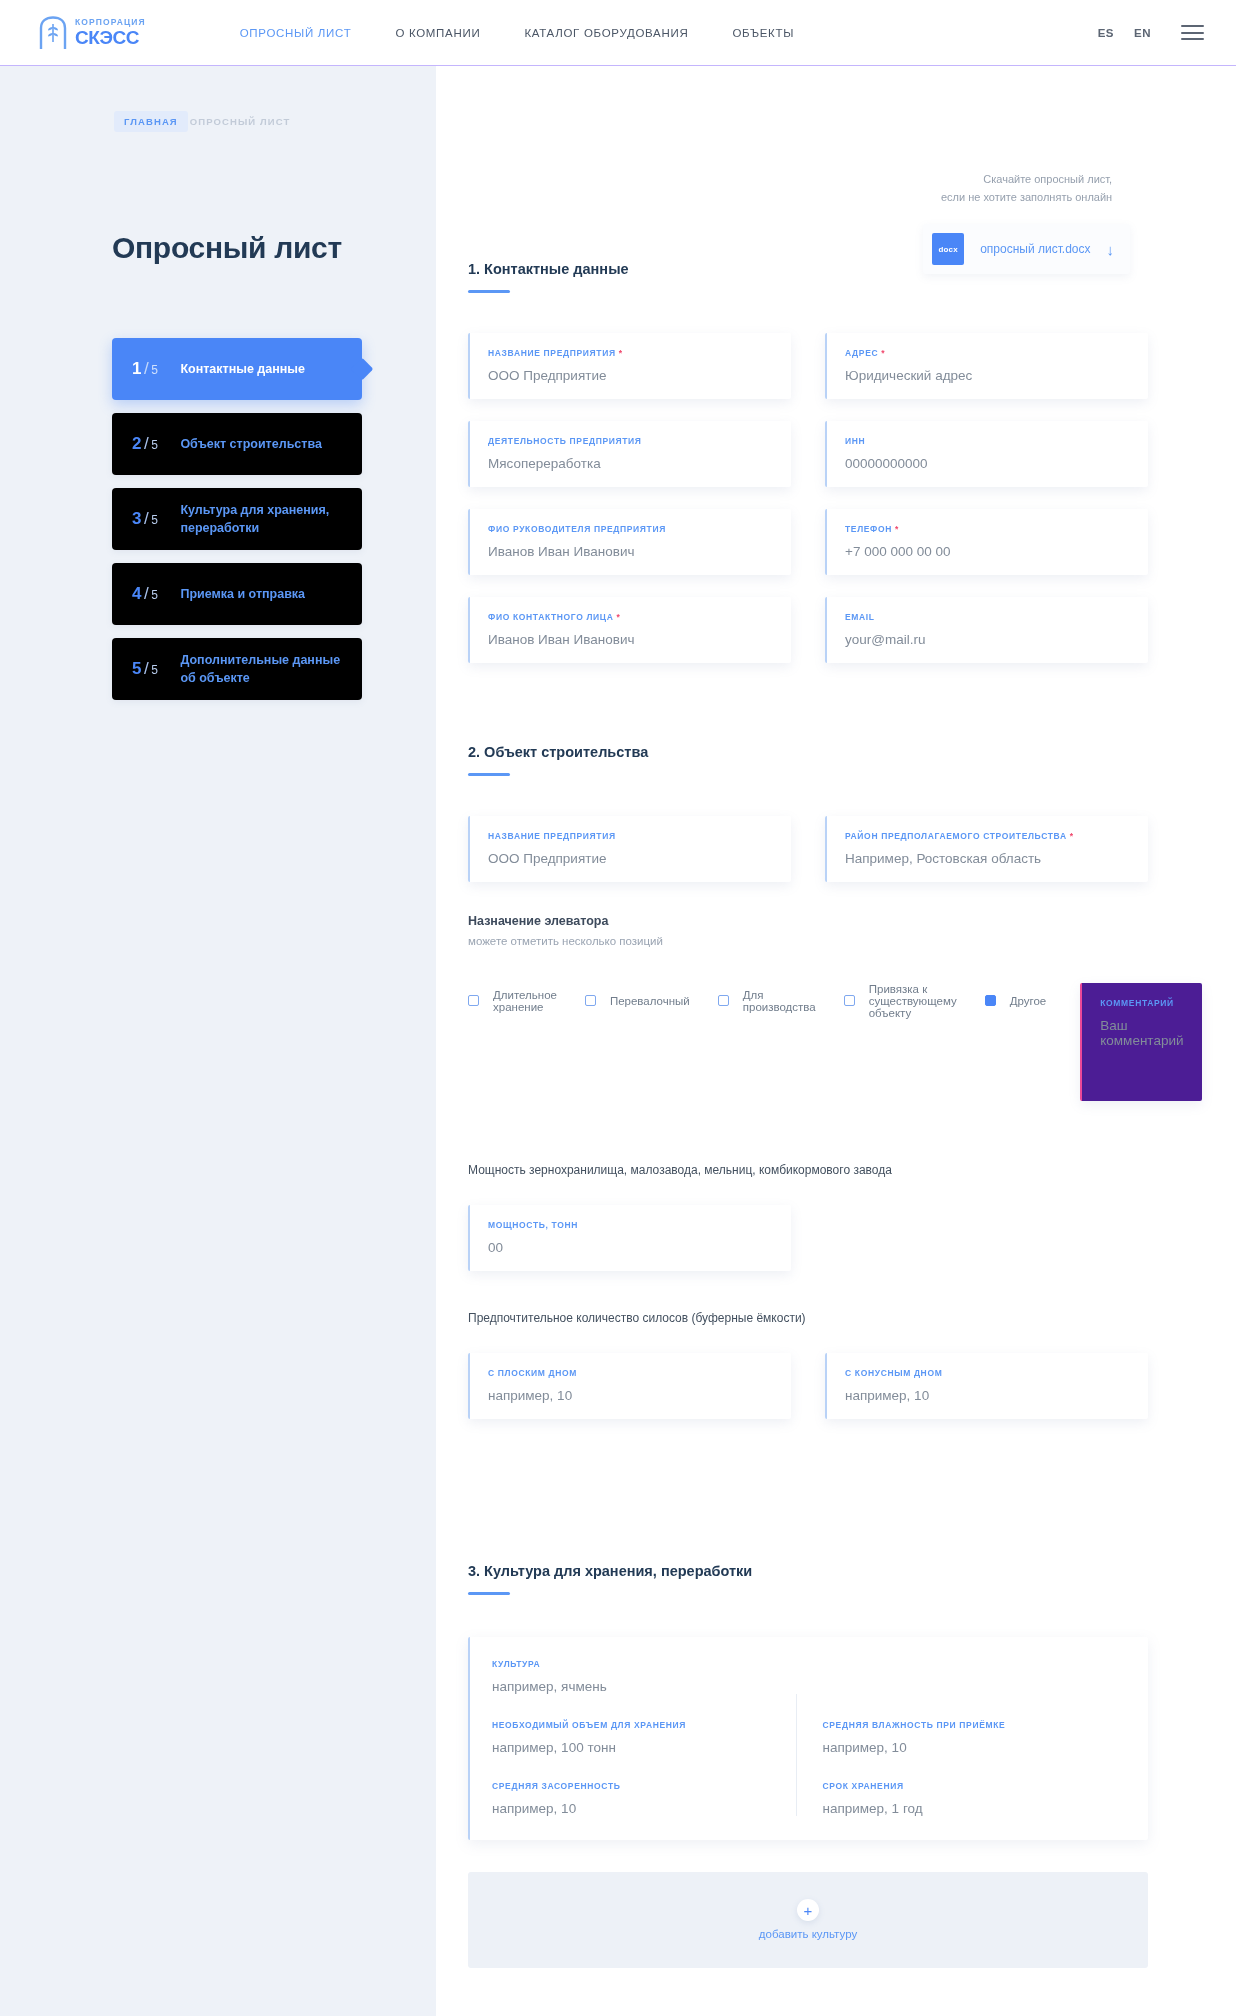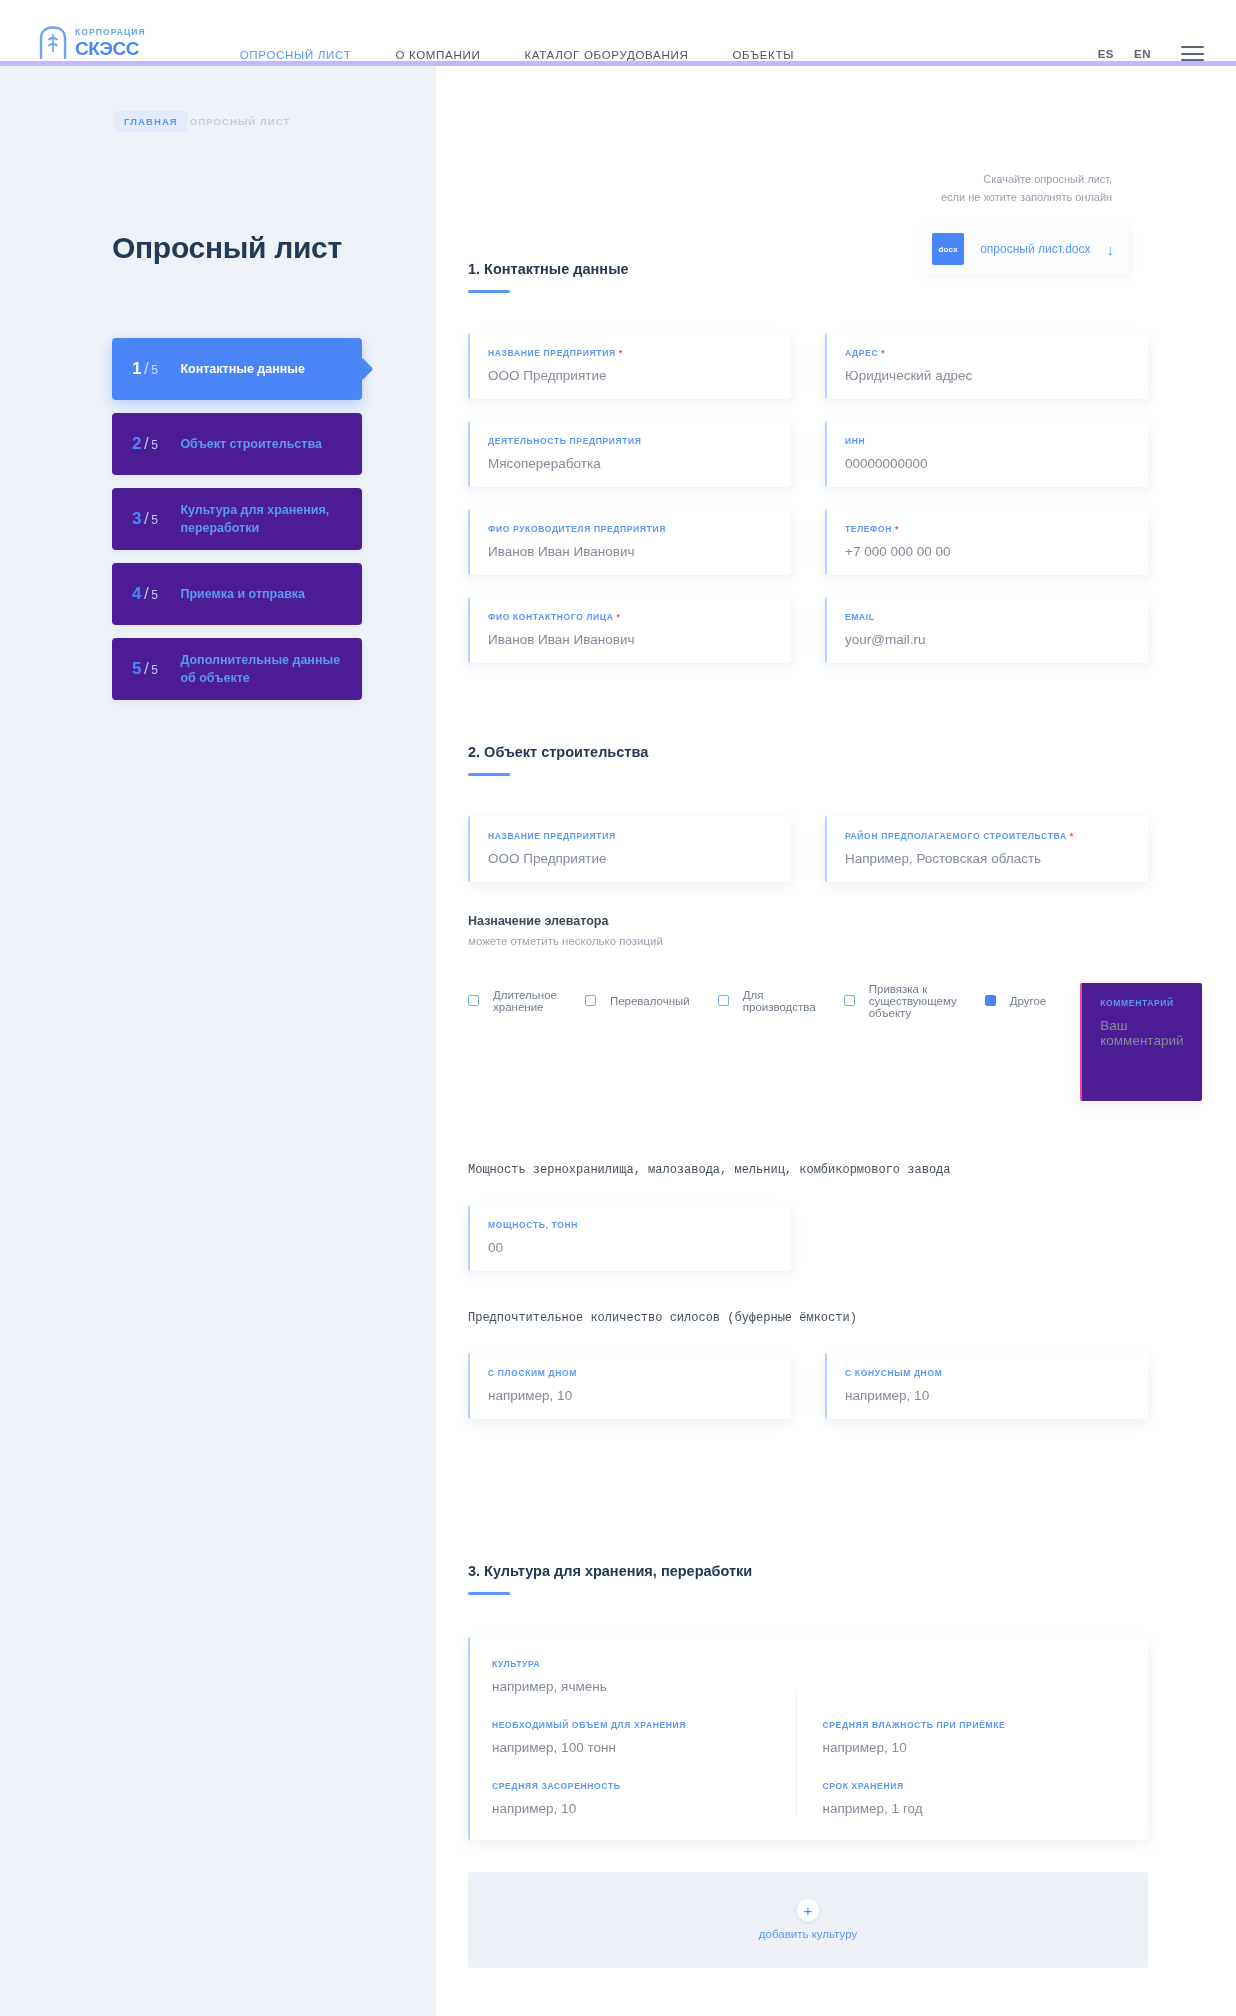--- a/index.html
+++ b/index.html
@@ -8,22 +8,22 @@
     height: 2016px;
     font-family: "Liberation Sans", "DejaVu Sans", sans-serif;
     background: #ffffff;
     overflow: hidden;
   }
   .page { position: relative; width: 1236px; height: 2016px; background:#ffffff; }
 
   
   .header {
     position: absolute; top:0; left:0; width:1236px; height:66px;
-    background:#ffffff; display:flex; align-items:flex-end;
-    border-bottom:5px solid #c4b5fd; z-index:10;
+    background:#ffffff; display:flex; align-items:center;
+    border-bottom:1px solid #c4b5fd; z-index:10;
   }
   .logo { display:flex; align-items:center; margin-left:38px; gap:7px; }
   .logo-mark { width:30px; height:36px; flex:0 0 auto; }
   .logo-text { display:flex; flex-direction:column; line-height:1; }
   .logo-top { font-size:8.5px; font-weight:700; letter-spacing:1.1px; color:#6ba3f2; }
   .logo-bottom { font-size:19px; font-weight:800; letter-spacing:-0.5px; color:#4a86f7; margin-top:2px; }
 
   .nav { display:flex; align-items:center; gap:44px; margin-left:94px; }
   .nav-item {
     font-size:11.5px; letter-spacing:0.7px; color:#4b5666; font-weight:400;
@@ -50,21 +50,21 @@
     font-size:9.5px; letter-spacing:1.1px; font-weight:700; color:#c2cbd8;
     text-transform:uppercase; padding:5px 2px;
   }
   .page-title {
     position:absolute; top:165px; left:112px;
     font-size:30px; font-weight:700; color:#223a55; letter-spacing:-0.3px;
   }
 
   .steps { position:absolute; top:272px; left:112px; width:250px; display:flex; flex-direction:column; gap:13px; }
   .step {
-    position:relative; background:#4c1d95; border-radius:4px; min-height:62px;
+    position:relative; background:#000000; border-radius:4px; min-height:62px;
     display:flex; align-items:center; padding:0 20px;
     box-shadow:0 2px 7px rgba(110,130,165,0.10); cursor:pointer;
   }
   .step.active { background:#4a86f7; box-shadow:0 5px 14px rgba(74,134,247,0.32); }
   .step.active::after{
     content:""; position:absolute; right:-8px; top:50%; transform:translateY(-50%) rotate(45deg);
     width:16px; height:16px; background:#4a86f7; border-radius:2px;
   }
   .step-num { font-size:17px; font-weight:700; color:#4a86f7; letter-spacing:0.5px; white-space:nowrap; z-index:1;}
   .step-num .sl { color:#a9c2ec; font-weight:400; margin:0 2px; }
@@ -110,21 +110,21 @@
   }
   .field-label {
     font-size:8.5px; font-weight:700; letter-spacing:0.65px; color:#5b97f5;
     text-transform:uppercase; white-space:nowrap;
   }
   .req { color:#f0476c; margin-left:3px; }
   .field-value { margin-top:10px; font-size:13.5px; color:#828c99; }
 
   .block-title { font-size:12.5px; font-weight:700; color:#3d4a5c; }
   .block-sub { font-size:11.5px; color:#9aa4b2; margin-top:7px; }
-  .plain-title { font-size:12px; color:#43505f;font-family:Liberation Mono, monospace; }
+  .plain-title { font-size:12px; color:#43505f; }
 
   .checks { display:flex; gap:28px; }
   .check-row { display:flex; align-items:center; gap:14px; cursor:pointer; }
   .cbox { width:11px; height:11px; border:1.5px solid #7fa8ef; border-radius:2px; background:#ffffff; flex:0 0 auto;}
   .cbox.checked { background:#4a86f7; border-color:#4a86f7; }
   .check-label { font-size:11.5px; color:#717d8c; }
 
   .textarea-field {
     background:#4c1d95; border-left:2px solid #ec4899; border-radius:2px;
     padding:15px 18px; box-shadow:0 4px 12px rgba(120,142,178,0.13); min-height:118px;

